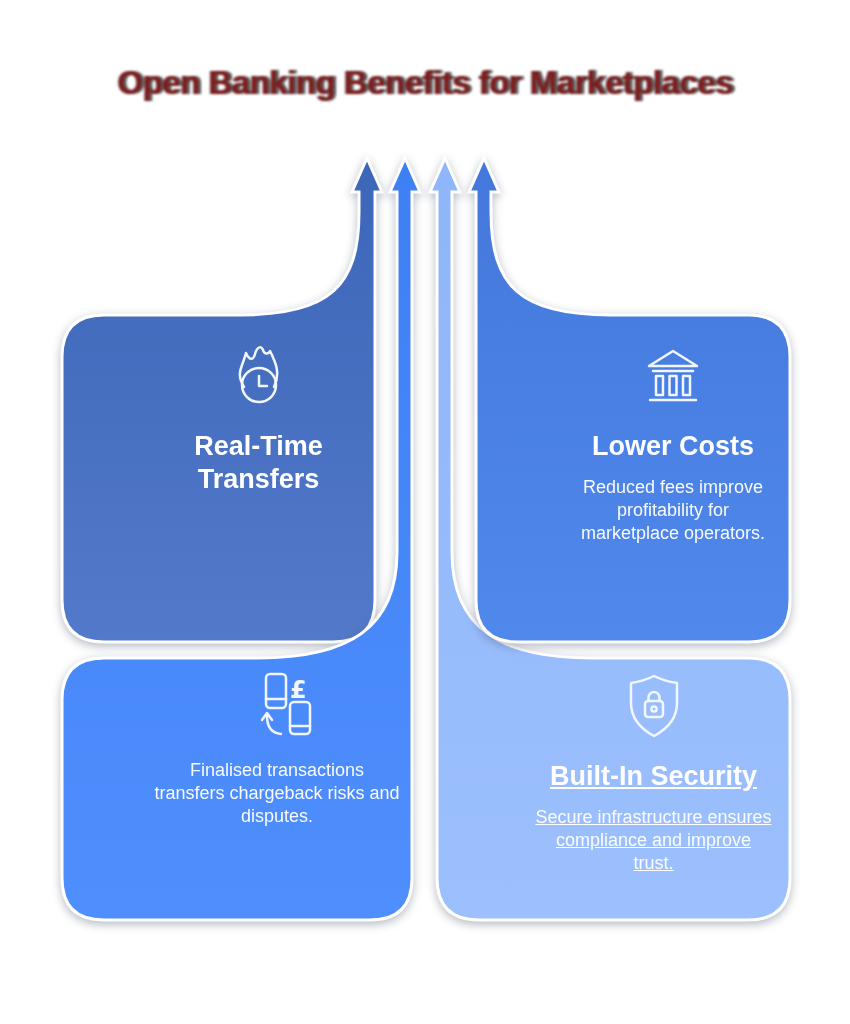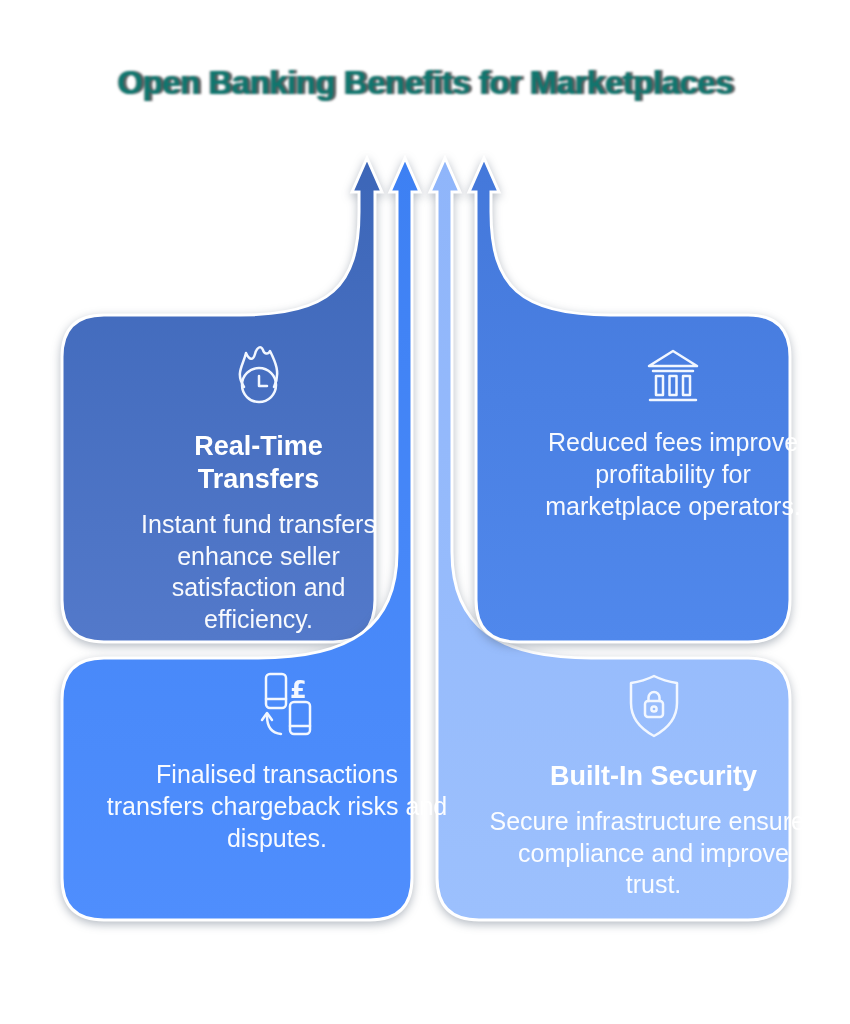--- a/index.html
+++ b/index.html
@@ -2,48 +2,48 @@
 <html><head>
 <meta charset="utf-8">
 <style>
   html,body{margin:0;padding:0;background:#fff;}
   .stage{
     position:relative;width:850px;height:1024px;background:#ffffff;
     font-family:"Liberation Sans", sans-serif;overflow:hidden;
   }
   .title{
     position:absolute;left:0;top:64px;width:850px;text-align:center;
-    font-size:33px;font-weight:700;color:#0f766e;letter-spacing:-0.5px;
+    font-size:33px;font-weight:700;color:#7f1d1d;letter-spacing:-0.5px;
     filter:blur(0.9px);
     text-shadow:3px 0 1px rgba(63,64,66,0.85), -1px 0 1px rgba(63,64,66,0.45);
   }
   svg.shapes{position:absolute;left:0;top:0;}
   .shape{stroke:#ffffff;stroke-width:3;filter:drop-shadow(0 3px 5px rgba(71,85,105,0.40));}
   .card-content{
     position:absolute;display:flex;flex-direction:column;align-items:center;
     text-align:center;color:#ffffff;z-index:2;margin-left:40px;
   }
   .card-content .icon{flex:0 0 auto;}
   .icon svg{display:block;}
   .icon path,.icon circle,.icon rect,.icon line,.icon polyline{
     fill:none;stroke:#f2f7ff;stroke-width:2.5;stroke-linecap:round;stroke-linejoin:round;
   }
   .icon text{fill:#f2f7ff;stroke:none;font:600 24px "DejaVu Sans", sans-serif;}
   .card-heading{
     font-size:27px;font-weight:700;line-height:1.22;margin:16px 0 0 0;
     white-space:pre-line;color:#ffffff;
   }
   .card-body{
-    font-size:25px;line-height:1.27;margin:13px 0 0 0;
+    font-size:18px;line-height:1.27;margin:13px 0 0 0;
     white-space:pre-line;color:rgba(255,255,255,0.96);font-weight:400;
   }
   #content-rt{left:62px;top:338px;width:313px;}
   #content-lc{left:476px;top:338px;width:314px;}
   #content-ip{left:62px;top:668px;width:350px;}
-  #content-bs{left:437px;top:668px;width:353px;}
+  #content-bs{left:437px;top:668px;width:353px;text-decoration:underline;}
 </style>
 </head>
 <body>
 
 <div class="stage">
 
   <div class="title">Open Banking Benefits for Marketplaces</div>
 
   <svg class="shapes" width="850" height="1024" viewBox="0 0 850 1024">
     <defs>
@@ -81,37 +81,34 @@
   <div class="card-content" id="content-rt">
     <span class="icon">
       <svg width="76" height="76" viewBox="0 0 76 76">
         <path d="M23 49 C14 35 22 28 25 15 C28 22 32 23 34 16 C36 9 40 7 42 12 C43 16 47 17 49 13 C54 23 60 35 53 49"></path>
         <circle cx="38" cy="47" r="17"></circle>
         <polyline points="38,38 38,48 46,48"></polyline>
       </svg>
     </span>
     <div class="card-heading">Real-Time
 Transfers</div>
-    <div class="card-body">Instant fund transfers
-enhance seller
-satisfaction and
-efficiency.</div>
   </div>
 
   <div class="card-content" id="content-lc">
     <span class="icon">
       <svg width="76" height="76" viewBox="0 0 76 76">
         <path d="M14 28 L38 13 L62 28 Z"></path>
         <line x1="18" y1="33" x2="58" y2="33"></line>
         <rect x="21" y="38" width="7" height="19"></rect>
         <rect x="34.5" y="38" width="7" height="19"></rect>
         <rect x="48" y="38" width="7" height="19"></rect>
         <line x1="15" y1="62" x2="61" y2="62"></line>
       </svg>
     </span>
+    <div class="card-heading">Lower Costs</div>
     <div class="card-body">Reduced fees improve
 profitability for
 marketplace operators.</div>
   </div>
 
   <div class="card-content" id="content-ip">
     <span class="icon">
       <svg width="78" height="78" viewBox="0 0 78 78">
         <rect x="28" y="6" width="20" height="34" rx="4"></rect>
         <line x1="28" y1="31" x2="48" y2="31"></line>

